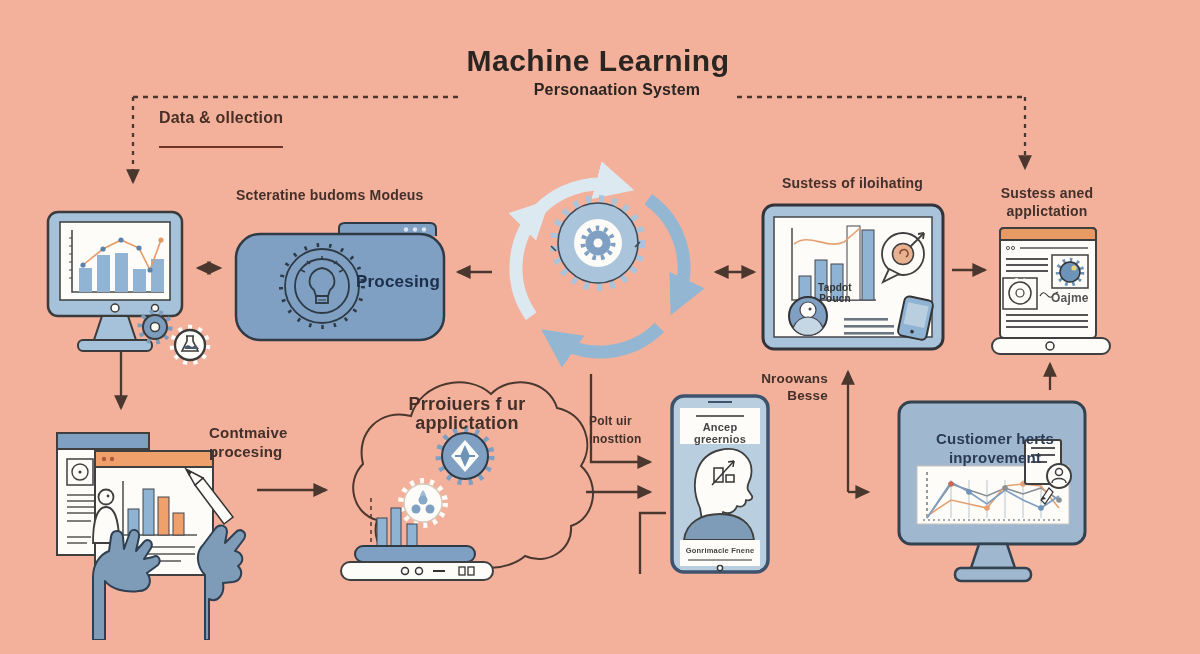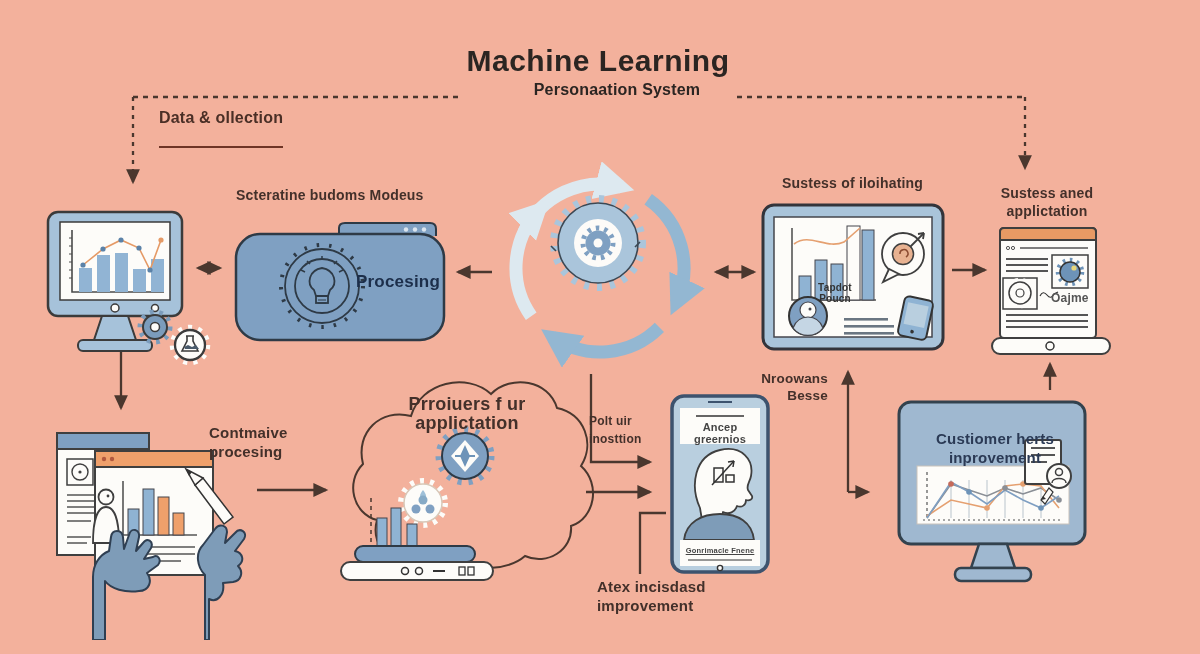--- a/index.html
+++ b/index.html
@@ -356,32 +356,28 @@
   <div class="lbl" style="left:589px;top:412px;font-size:12px;line-height:18px;">
     <span class="ln">Polt uir</span>
     <span class="ln">inosttion</span>
   </div>
 
   <div class="lbl" style="left:748px;top:370px;width:80px;text-align:right;font-size:13.5px;line-height:17px;">
     <span class="ln">Nroowans</span>
     <span class="ln">Besse</span>
   </div>
 
-  <div class="lbl" style="left:597px;top:577px;font-size:15px;line-height:19px;">
-    <span class="ln">Atex incisdasd</span>
-    <span class="ln">improvement</span>
-  </div>
 
   <div class="lbl" style="left:928px;top:417px;width:134px;text-align:center;font-size:15px;line-height:19px;color:#2b3a55;margin-top:12px;">
     <span class="ln">Custiomer herts</span>
     <span class="ln">inprovement</span>
   </div>
 
   <div class="lbl" style="left:812px;top:282px;width:46px;text-align:center;font-size:10px;line-height:11px;color:#333;">
     <span class="ln">Tapdot</span>
     <span class="ln">Poucn</span>
   </div>
 
   <div class="lbl" style="left:681px;top:421px;width:78px;text-align:center;font-size:11px;color:#444;">Ancep greernios</div>
-  <div class="lbl" style="left:681px;top:546px;width:78px;text-align:center;font-size:7.5px;color:#444;text-decoration:underline;">Gonrimacle Fnene</div>
+  <div class="lbl" style="left:681px;top:546px;width:78px;text-align:center;font-size:7.5px;color:#444;">Gonrimacle Fnene</div>
   <div class="lbl" style="left:1051px;top:291px;font-size:12px;color:#555;">Oajme</div>
 
 </div>
 
 </body></html>

